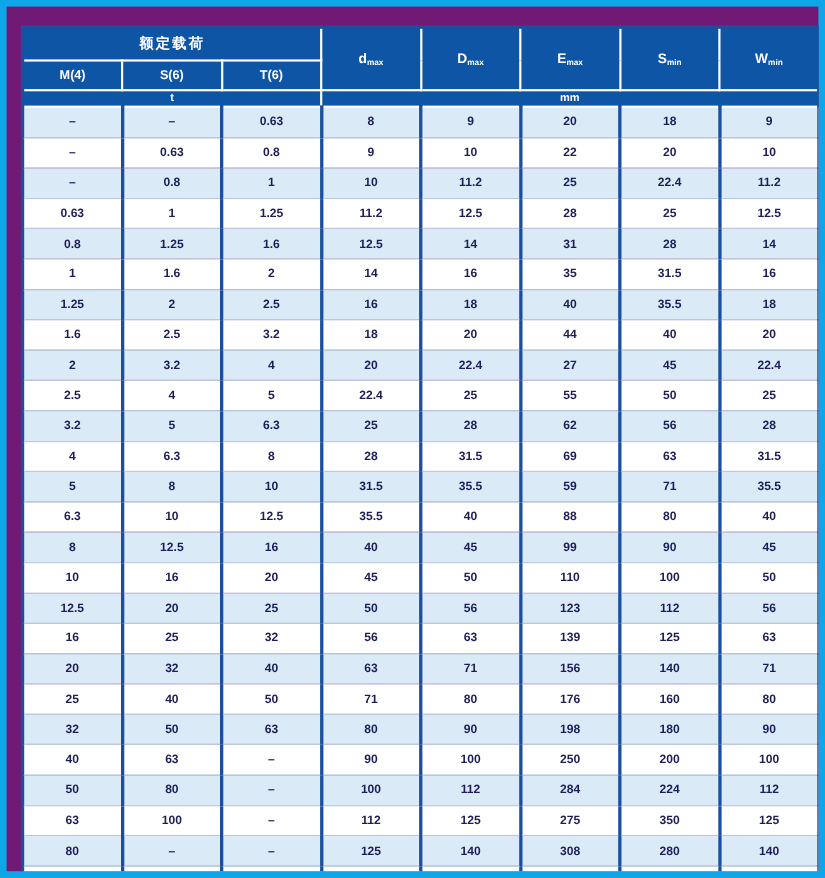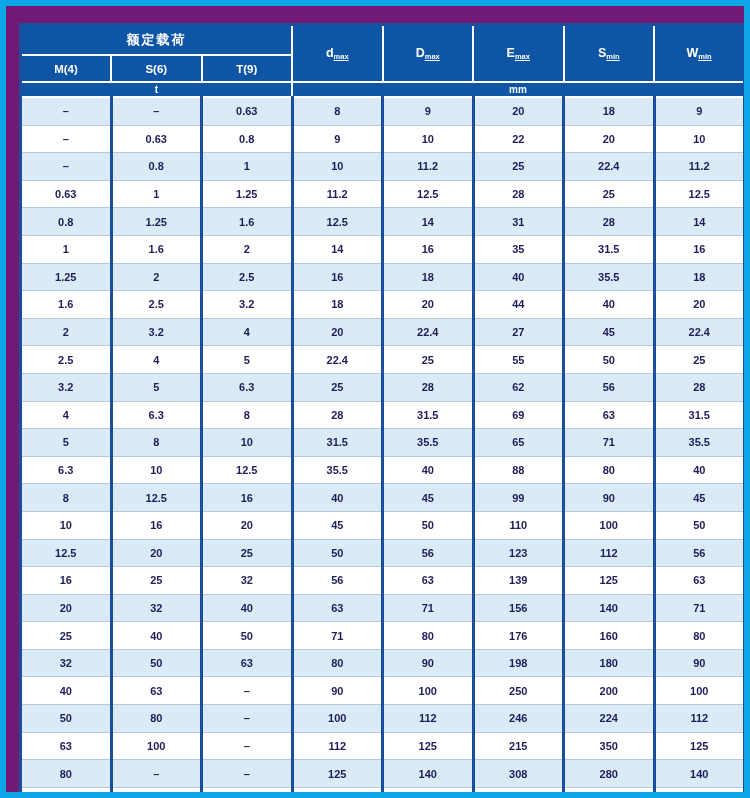--- a/index.html
+++ b/index.html
@@ -46,21 +46,20 @@
     margin-top: 40px;
   }
   th.dim-th {
     font-size: 12.5px;
   }
   th.dim-th sub {
     font-size: 7.5px;
     font-weight: 700;
     vertical-align: -2px;
     letter-spacing: 0;
-    text-decoration: underline;
   }
   tr.unit-row th {
     height: 13px;
     font-size: 10px;
     line-height: 13px;
   }
 
   tbody td {
     height: 26.6px;
     text-align: center;
@@ -97,21 +96,21 @@
         <th colspan="3" class="title-th">额定载荷</th>
         <th rowspan="2" class="dim-th"><span>d</span><sub>max</sub></th>
         <th rowspan="2" class="dim-th"><span>D</span><sub>max</sub></th>
         <th rowspan="2" class="dim-th"><span>E</span><sub>max</sub></th>
         <th rowspan="2" class="dim-th"><span>S</span><sub>min</sub></th>
         <th rowspan="2" class="dim-th"><span>W</span><sub>min</sub></th>
       </tr>
       <tr>
         <th class="load-th">M(4)</th>
         <th class="load-th">S(6)</th>
-        <th class="load-th">T(9)</th>
+        <th class="load-th">T(6)</th>
       </tr>
       <tr class="unit-row">
         <th colspan="3">t</th>
         <th colspan="5">mm</th>
       </tr>
     </thead>
     <tbody>
         <tr>
           <td>–</td>
           <td>–</td>
@@ -231,21 +230,21 @@
           <td>69</td>
           <td>63</td>
           <td>31.5</td>
         </tr>
         <tr>
           <td>5</td>
           <td>8</td>
           <td>10</td>
           <td>31.5</td>
           <td>35.5</td>
-          <td>65</td>
+          <td>59</td>
           <td>71</td>
           <td>35.5</td>
         </tr>
         <tr>
           <td>6.3</td>
           <td>10</td>
           <td>12.5</td>
           <td>35.5</td>
           <td>40</td>
           <td>88</td>
@@ -331,31 +330,31 @@
           <td>250</td>
           <td>200</td>
           <td>100</td>
         </tr>
         <tr>
           <td>50</td>
           <td>80</td>
           <td>–</td>
           <td>100</td>
           <td>112</td>
-          <td>246</td>
+          <td>284</td>
           <td>224</td>
           <td>112</td>
         </tr>
         <tr>
           <td>63</td>
           <td>100</td>
           <td>–</td>
           <td>112</td>
           <td>125</td>
-          <td>215</td>
+          <td>275</td>
           <td>350</td>
           <td>125</td>
         </tr>
         <tr>
           <td>80</td>
           <td>–</td>
           <td>–</td>
           <td>125</td>
           <td>140</td>
           <td>308</td>

